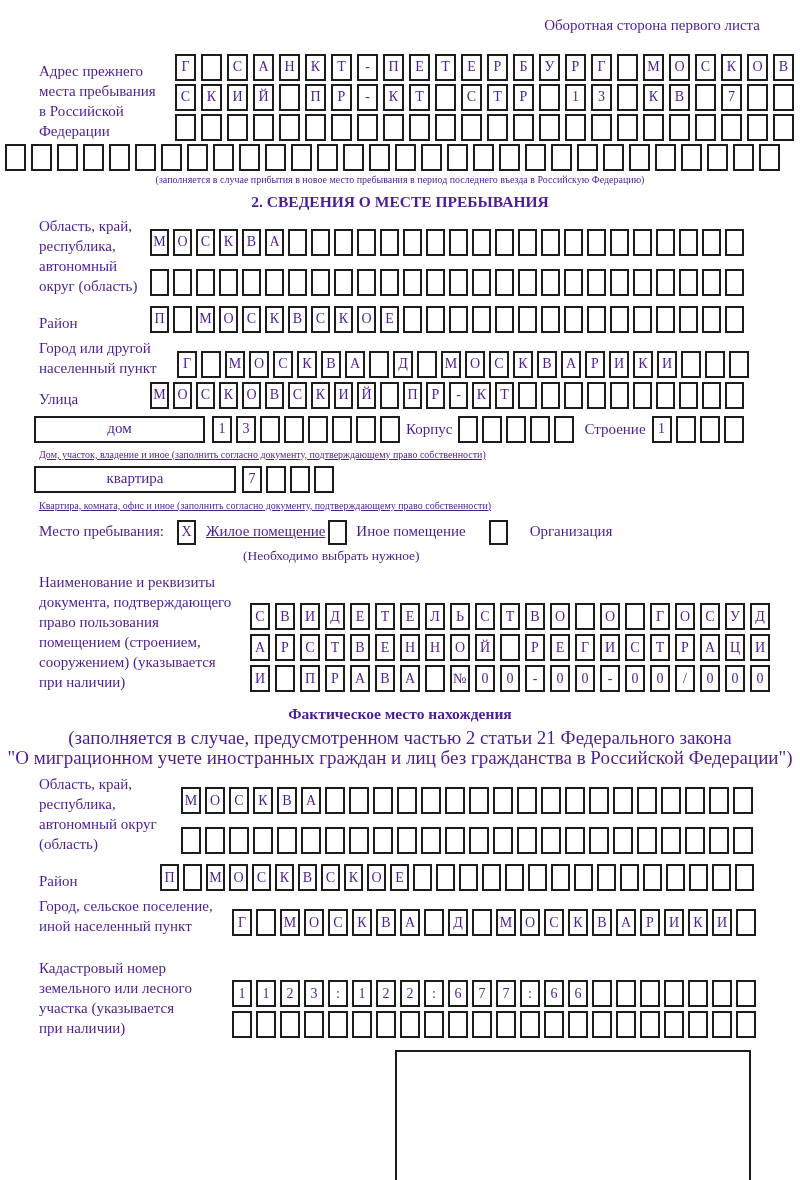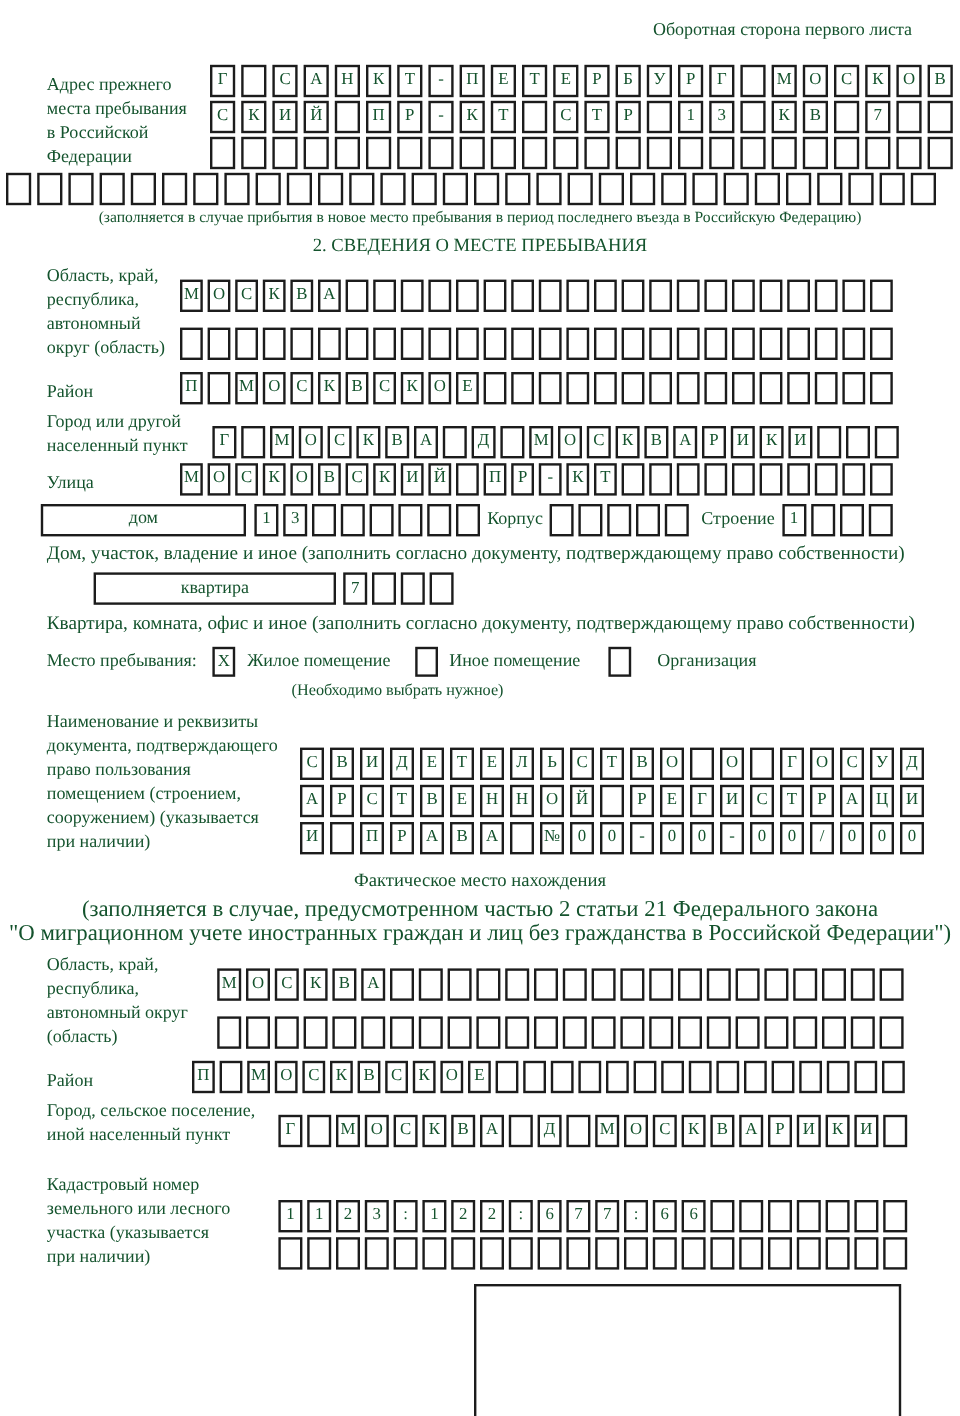--- a/index.html
+++ b/index.html
@@ -1,19 +1,19 @@
 <!DOCTYPE html>
 <html><head>
 <meta charset="utf-8">
 <style>
   * { box-sizing: border-box; }
   html,body { margin:0; padding:0; background:#ffffff; }
   .page {
     width:800px; height:1180px; overflow:hidden; position:relative;
-    background:#ffffff; color:#14532d;
+    background:#ffffff; color:#4c1d95;
     font-family:"Liberation Serif","DejaVu Serif",serif;
     font-size:15px; line-height:1.3;
   }
   .hdr-note { text-align:right; padding-right:40px; margin-top:16px; font-size:15px; }
 
   .field { display:flex; align-items:flex-end; margin-left:39px; }
   .label { line-height:20px; white-space:pre-line; flex:0 0 auto; }
   .inline-label { padding-top:4px; }
   .cellblock { flex:0 0 auto; }
 
@@ -24,31 +24,31 @@
     font-size:14px; font-family:"Liberation Serif","DejaVu Serif",serif;
   }
   .p26 .cell { width:21px; margin-right:5px; }
   .p25 .cell { width:20px; margin-right:5px; }
   .p24 .cell { width:20px; margin-right:4px; }
   .p23 .cell { width:19px; margin-right:4px; }
   .mb3 { margin-bottom:3px; }
   .mb13 { margin-bottom:13px; }
   .mb4 { margin-bottom:4px; }
 
-  .caption { font-size:16px; margin-left:39px; }
-  .caption-center { font-size:13px; text-align:center; }
-  .sec-title { text-align:center; font-weight:normal; font-size:15.5px; margin-top:6px; margin-bottom:4px; }
+  .caption { font-size:10px; margin-left:39px;text-decoration:underline; }
+  .caption-center { font-size:10px; text-align:center; }
+  .sec-title { text-align:center; font-weight:bold; font-size:15.5px; margin-top:6px; margin-bottom:4px; }
 
   .widebox {
     border:2px solid #1c1c1c; height:27px; display:flex;
     align-items:center; justify-content:center; font-size:15px;
   }
   .house-row, .apt-row { display:flex; align-items:flex-start; margin-left:34px; }
   .house-box { width:171px; margin-right:7px; }
-  .apt-box { width:202px; margin-right:6px;margin-left:44px; }
+  .apt-box { width:202px; margin-right:6px; }
   .small-lbl { padding-top:4px; }
 
   .stay-row { display:flex; align-items:center; margin-left:39px; margin-top:8px; }
   .chk {
     border:2px solid #1c1c1c; width:19px; height:25px; flex:0 0 auto;
     display:flex; align-items:center; justify-content:center; font-size:14px;
   }
   .stamp-box { border:2px solid #1c1c1c; width:356px; height:177px; margin-left:395px; margin-top:12px; background:#fff; }
   .center-note { text-align:center; font-size:19px; line-height:20px; white-space:pre-line; }
 </style>
@@ -378,21 +378,21 @@
         <span class="cell"></span>
         <span class="cell"></span>
         <span class="cell"></span>
       </div>
   </div>
   <div class="caption" style="margin-top:6px;">Квартира, комната, офис и иное (заполнить согласно документу, подтверждающему право собственности)</div>
 
   <div class="stay-row">
     <span style="margin-right:13px;">Место пребывания:</span>
     <span class="chk" style="margin-right:10px;">X</span>
-    <span style="margin-right:21px;">Жилое помещение</span>
+    <span style="margin-right:3px;text-decoration:underline;">Жилое помещение</span>
     <span class="chk" style="margin-right:9px;"></span>
     <span style="margin-right:23px;">Иное помещение</span>
     <span class="chk" style="margin-right:22px;"></span>
     <span>Организация</span>
   </div>
   <div style="margin-left:243px; margin-top:2px; font-size:13.5px;">(Необходимо выбрать нужное)</div>
 
   <div class="field" style="margin-top:8px;">
     <div class="label" style="width:211px;">Наименование и реквизиты
 документа, подтверждающего

